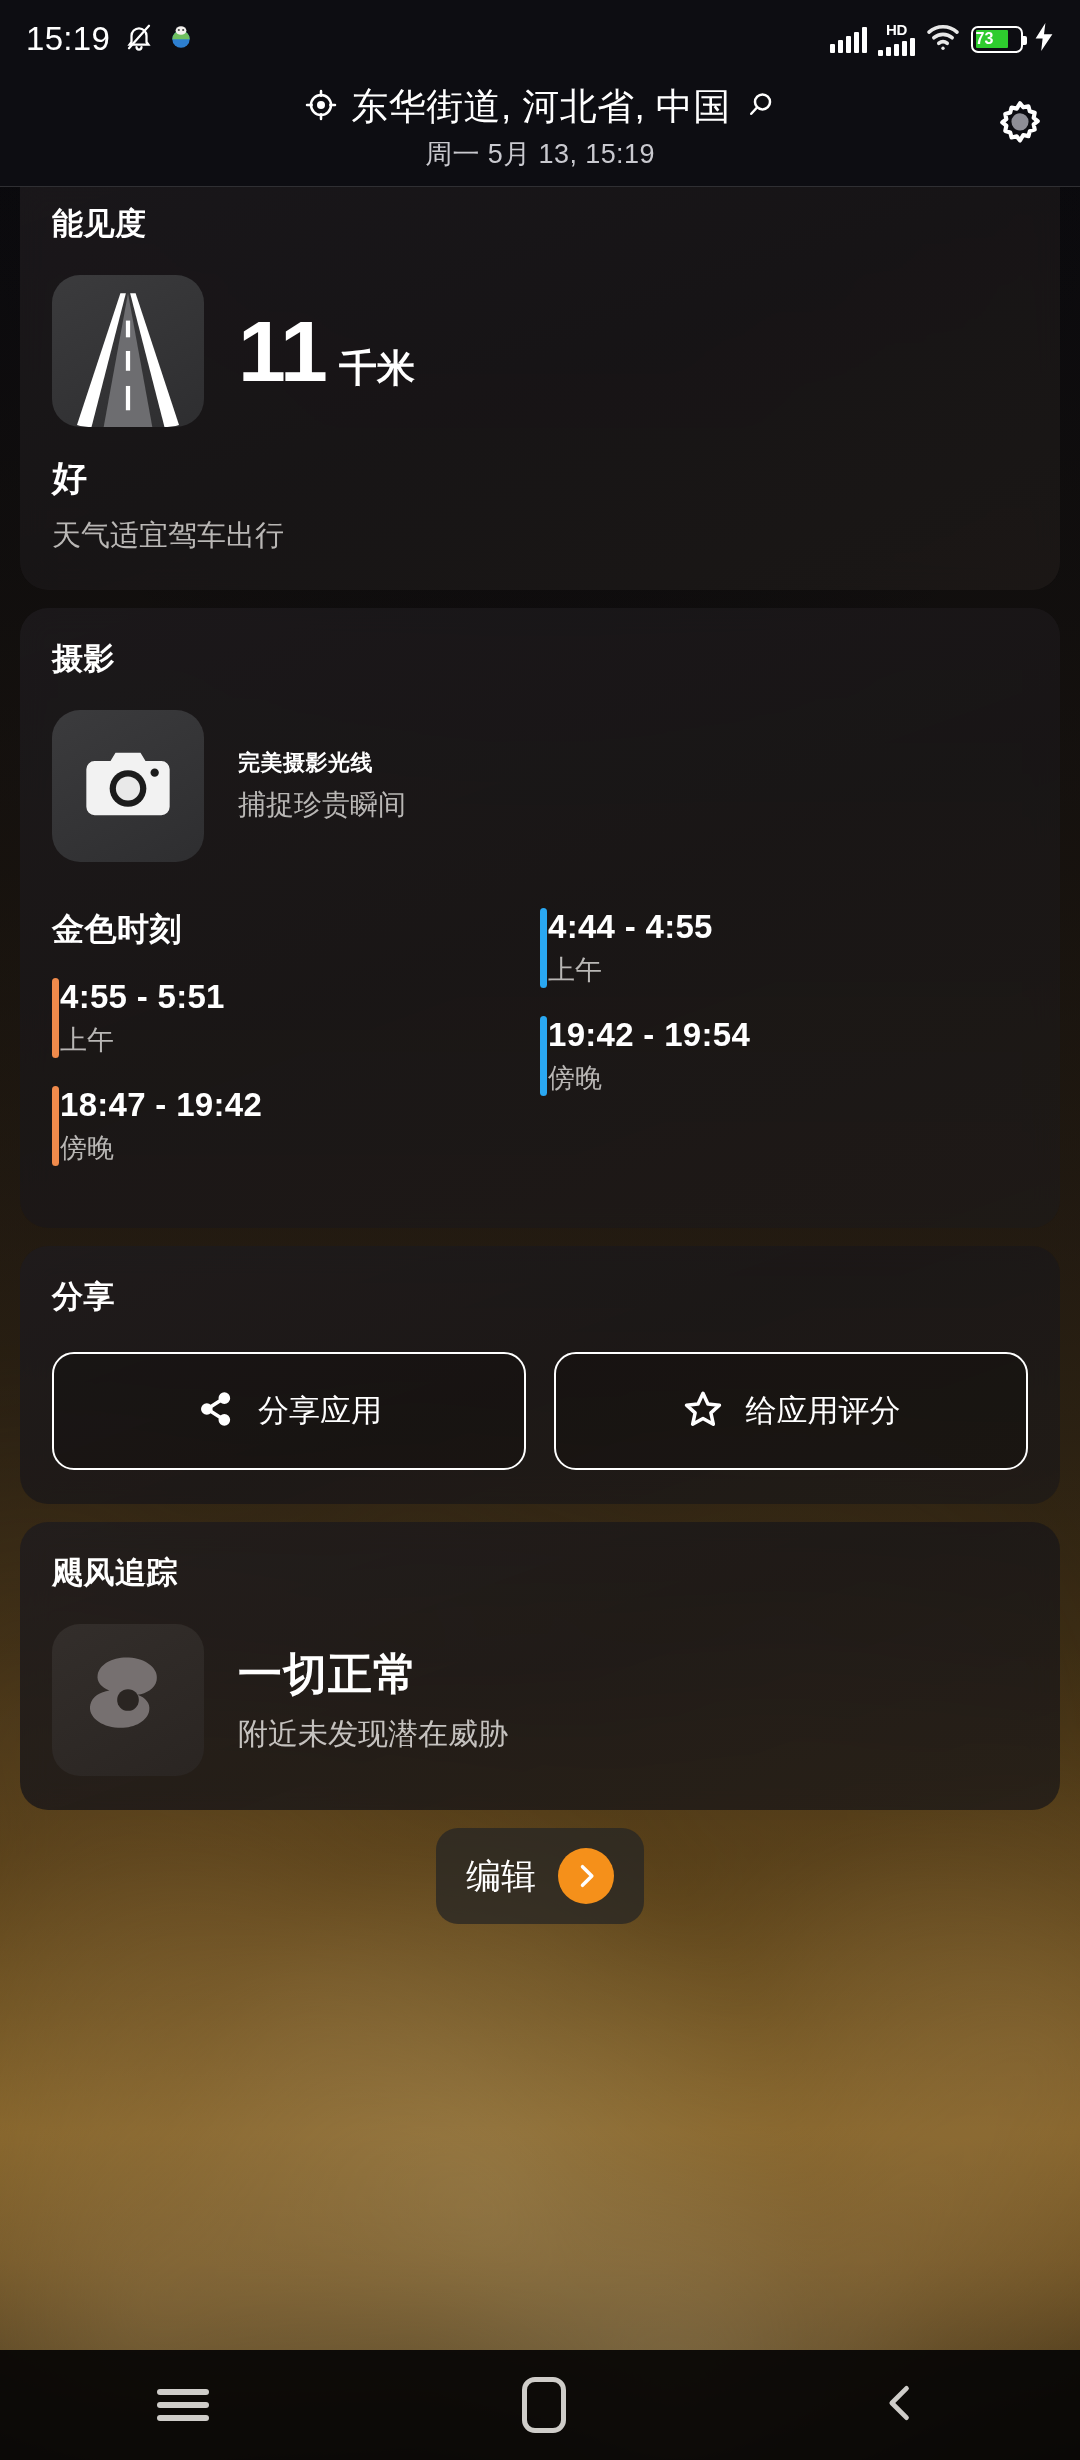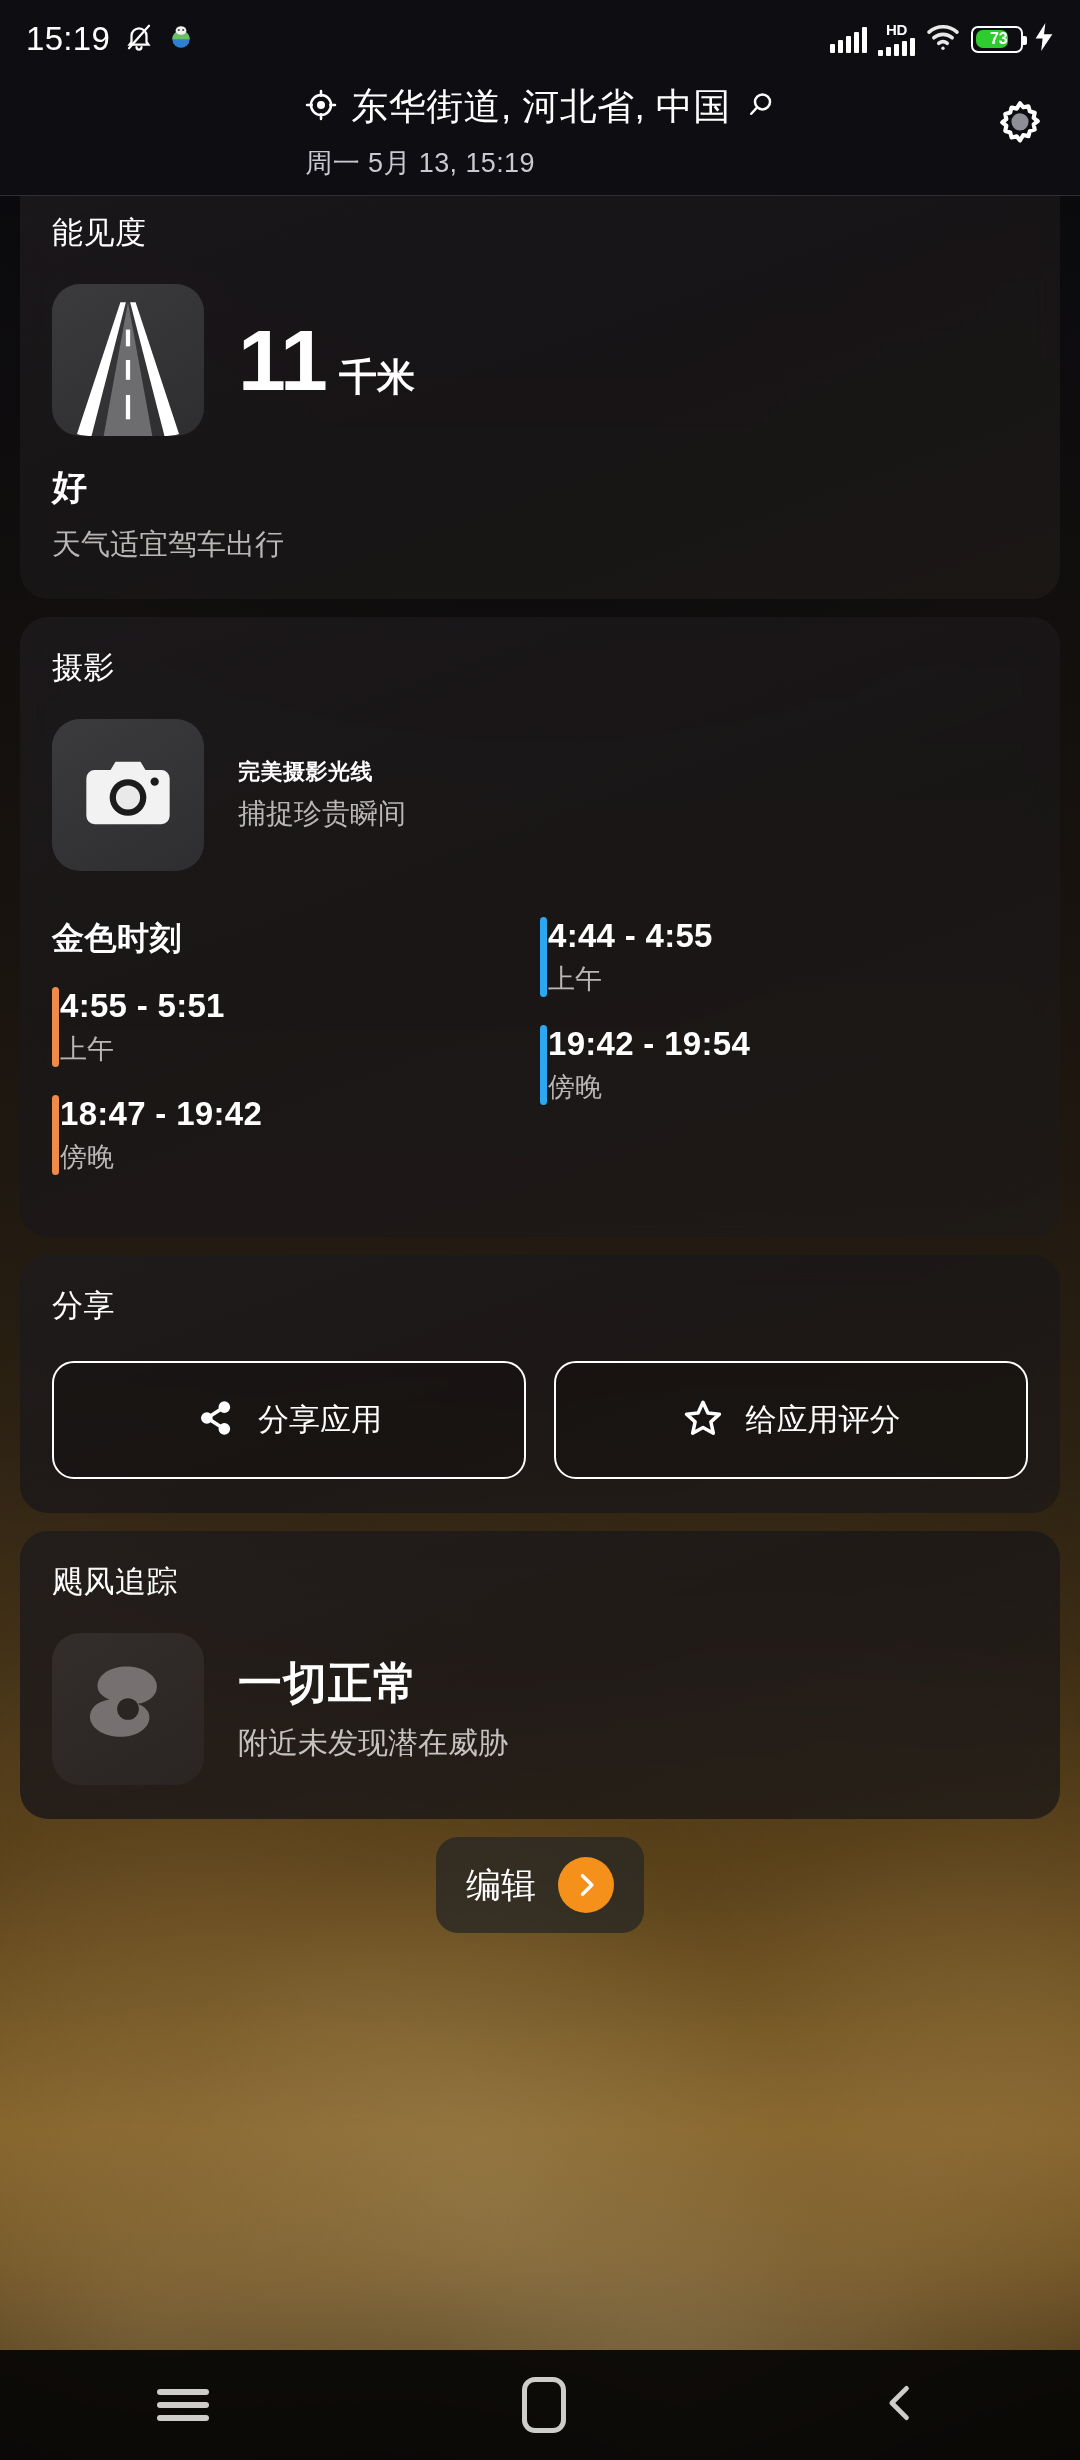--- a/index.html
+++ b/index.html
@@ -57,49 +57,49 @@
   .sig i { display:block; width:5px; background:#fff; border-radius:1px; }
   .sig i:nth-child(1){height:9px}.sig i:nth-child(2){height:13px}
   .sig i:nth-child(3){height:17px}.sig i:nth-child(4){height:21px}.sig i:nth-child(5){height:26px}
   .hd-wrap { display:flex; flex-direction:column; align-items:center; gap:1px; }
   .hd-lbl { font-size:15px; font-weight:700; line-height:1; letter-spacing:-.3px; }
   .batt {
     width:52px; height:27px; border:2.5px solid #fff; border-radius:7px;
     position:relative; display:flex; align-items:center; padding:2.5px;
   }
   .batt::after{ content:""; position:absolute; right:-6px; top:8px; width:4px; height:9px; background:#fff; border-radius:0 2px 2px 0;}
-  .batt .fill{ height:100%; width:75%; background:#2ecc2e; border-radius:7px;
-    display:flex; align-items:center; justify-content:flex-end;}
+  .batt .fill{ height:100%; width:75%; background:#2ecc2e; border-radius:1px;
+    display:flex; align-items:center; justify-content:flex-start;}
   .batt .pct{ font-size:16px; font-weight:700; color:#fff; line-height:1; }
 
   
   .header {
     position:relative; z-index:3;
     background:#0d0d12;
     padding:4px 0 14px;
     display:flex; align-items:flex-start; justify-content:center;
     border-bottom:1px solid rgba(255,255,255,.14);
   }
-  .hdr-center { display:flex; flex-direction:column; align-items:flex-start; gap:13px; }
+  .hdr-center { display:flex; flex-direction:column; align-items:center; gap:4px; }
   .hdr-loc { display:flex; align-items:center; gap:14px; }
   .hdr-loc .title { font-size:37px; font-weight:500; color:#fff; letter-spacing:.4px; }
   .hdr-date { font-size:27px; color:#c9c9cf; letter-spacing:.4px; }
   .gear { position:absolute; right:34px; top:20px; }
 
   
   .content { position:relative; z-index:2; padding:0 20px; }
   .card {
     background:linear-gradient(160deg, rgba(30,27,30,.80) 0%, rgba(26,23,24,.82) 50%, rgba(30,26,24,.80) 100%);
     border-radius:28px;
     margin-bottom:18px;
     padding:30px 32px 34px;
     backdrop-filter:blur(14px);
   }
   .card.first { border-radius:0 0 28px 28px; margin-top:0; padding-top:16px; }
-  .card-title { font-size:31px; font-weight:400; color:#fff; margin-bottom:30px; letter-spacing:.5px;}
+  .card-title { font-size:31px; font-weight:700; color:#fff; margin-bottom:30px; letter-spacing:.5px;}
 
   .row { display:flex; align-items:center; gap:34px; }
   .tile {
     width:152px; height:152px; border-radius:28px;
     background:linear-gradient(150deg,#3b3b3d 0%, #2e2e30 100%);
     display:flex; align-items:center; justify-content:center; flex:none;
   }
   .tile.dim { background:linear-gradient(150deg,#332e2b 0%, #2a2522 100%); }
 
   .big-val { display:flex; align-items:baseline; gap:12px; }

